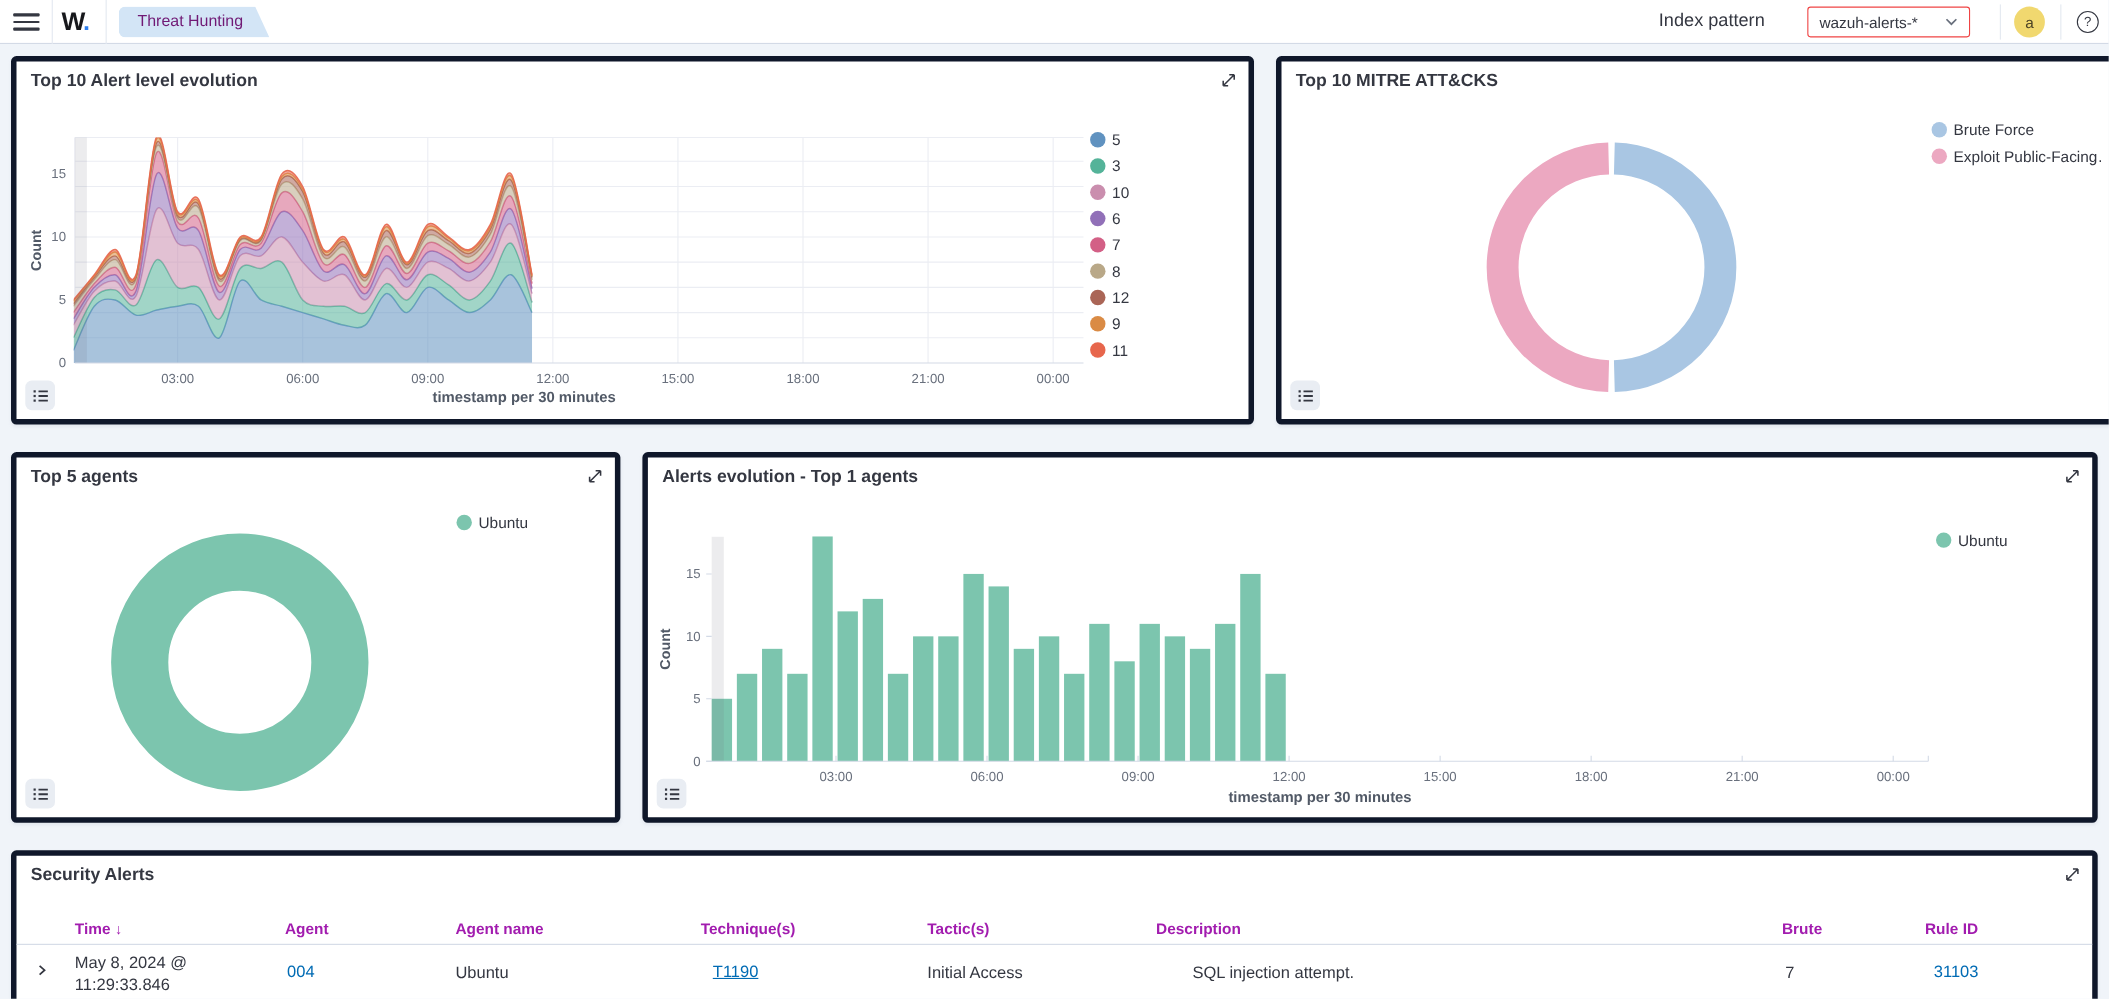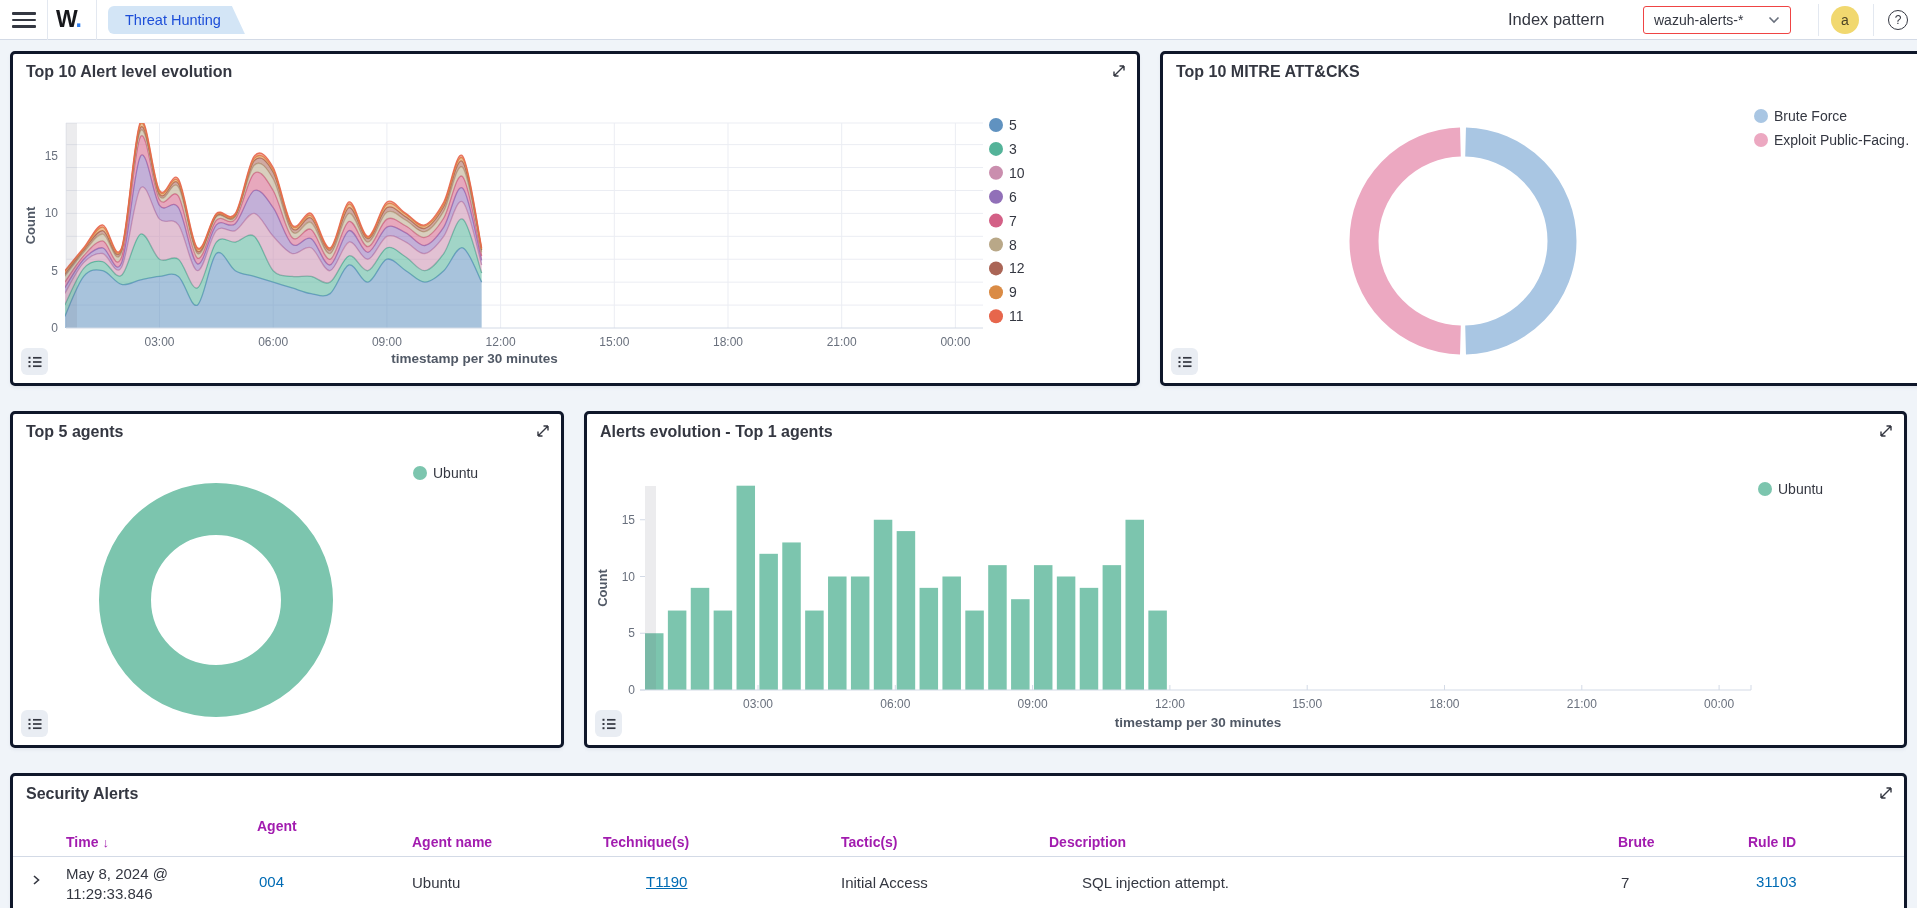--- a/index.html
+++ b/index.html
@@ -10,36 +10,36 @@
   
   .navbar { position:absolute; left:0; top:0; width:1917px; height:40px; background:#fff;
             border-bottom:1px solid #d3dae6; z-index:5; }
   .nav-burger { position:absolute; left:10px; top:8px; width:28px; height:24px; cursor:pointer;
                 display:flex; flex-direction:column; justify-content:center; gap:4px; padding:0 2px; background:none; border:none;}
   .nav-burger span { display:block; height:2.6px; background:#343741; border-radius:1px; }
   .nav-sep { position:absolute; top:0; width:1px; height:40px; background:#e3e8f0; }
   .nav-logo { position:absolute; left:56px; top:6px; font-size:23px; font-weight:800; color:#17181c; letter-spacing:-1px; cursor:pointer; background:none; border:none; font-family:"Liberation Sans",sans-serif;}
   .nav-logo .dot { color:#2e7eee; }
   .nav-tab { position:absolute; left:108px; top:6px; height:28px; line-height:28px; padding:0 24px 0 17px;
-             background:#d3e5f6; color:#1d4ed8; font-size:14.5px; border:none; cursor:pointer;
+             background:#d3e5f6; color:#701a75; font-size:14.5px; border:none; cursor:pointer;
              border-radius:6px 0 0 6px;
              clip-path:polygon(0 0, calc(100% - 13px) 0, 100% 100%, 0 100%); font-family:"Liberation Sans",sans-serif;}
   .ip-label { position:absolute; left:1508px; top:10px; font-size:16.5px; color:#343741; }
   .ip-select { position:absolute; left:1643px; top:6px; width:148px; height:28px; background:#fff;
                border:1px solid #ef4444; border-radius:3px; font-size:14px; color:#343741;
                display:flex; align-items:center; padding:0 10px; cursor:pointer; justify-content:space-between;}
   .avatar { position:absolute; left:1831px; top:6px; width:28px; height:28px; border-radius:50%;
             background:#f1d86f; color:#4d4426; font-size:14px; display:flex; align-items:center;
             justify-content:center; cursor:pointer; border:none; font-family:"Liberation Sans",sans-serif;}
   .help-btn { position:absolute; left:1888px; top:10px; width:20px; height:20px; border-radius:50%;
               border:1.4px solid #343741; background:none; color:#343741; font-size:12px; line-height:16px;
               text-align:center; cursor:pointer; font-family:"Liberation Sans",sans-serif;}
 
   
-  .panel { position:absolute; background:#fff; border:3px solid #0f172a; border-radius:5px;
+  .panel { position:absolute; background:#fff; border:5px solid #0f172a; border-radius:5px;
            box-shadow:0 2px 3px rgba(152,162,179,.15); }
   .panel-title { position:absolute; left:13px; top:9px; font-size:16px; font-weight:700; color:#343741; z-index:2;}
   .expand-btn { position:absolute; right:8px; top:8px; width:20px; height:20px; background:none; border:none;
                 cursor:pointer; z-index:3; }
   .legend-toggle { position:absolute; left:8px; bottom:8px; width:27px; height:27px; background:#e9edf3;
                    border:none; border-radius:6px; cursor:pointer; z-index:3; display:flex; align-items:center; justify-content:center;}
   .chart-svg { position:absolute; left:0; top:0; }
 
   
   .tbl-header-cell { position:absolute; font-size:14px; font-weight:700; color:#a21caf; cursor:pointer; background:none; border:none; font-family:"Liberation Sans",sans-serif;}
@@ -367,23 +367,23 @@
 
 <section class="panel" style="left:10px; top:773px; width:1897px; height:160px;">
   <h3 class="panel-title">Security Alerts</h3>
   <button class="expand-btn">
     <svg width="16" height="16" viewBox="0 0 16 16">
         <path d="M3 13 L13 3 M13 3 h-4.5 M13 3 v4.5 M3 13 h4.5 M3 13 v-4.5" stroke="#343741" stroke-width="1.4" fill="none"></path>
       </svg>
   </button>
 
   <button class="tbl-header-cell" style="left:53px; top:58px;"><span>Time</span><span class="sort-arrow">↓</span></button>
-  <span class="tbl-header-cell" style="left:244px; top:42px;">Agent</span>
+  <span class="tbl-header-cell" style="left:244px; top:58px;">Agent</span>
   <span class="tbl-header-cell" style="left:399px; top:58px;">Agent name</span>
-  <span class="tbl-header-cell" style="left:590px; top:58px;">Technique(s)</span>
+  <span class="tbl-header-cell" style="left:622px; top:58px;">Technique(s)</span>
   <span class="tbl-header-cell" style="left:828px; top:58px;">Tactic(s)</span>
   <span class="tbl-header-cell" style="left:1036px; top:58px;">Description</span>
   <span class="tbl-header-cell" style="left:1605px; top:58px;">Brute</span>
   <span class="tbl-header-cell" style="left:1735px; top:58px;">Rule ID</span>
 
   <div class="tbl-rule" style="top:80px;"></div>
 
   <div>
     <button class="row-expander">
       <svg width="14" height="14" viewBox="0 0 14 14">

